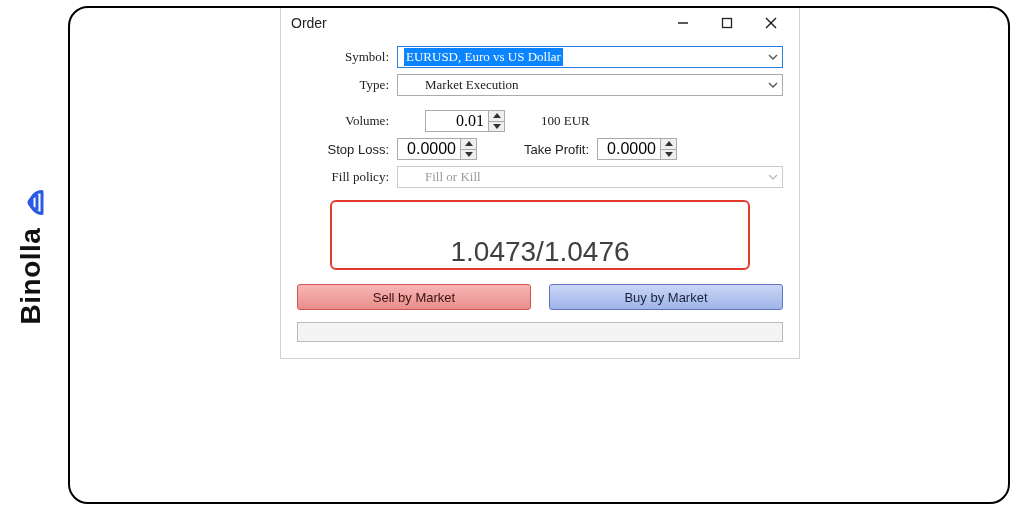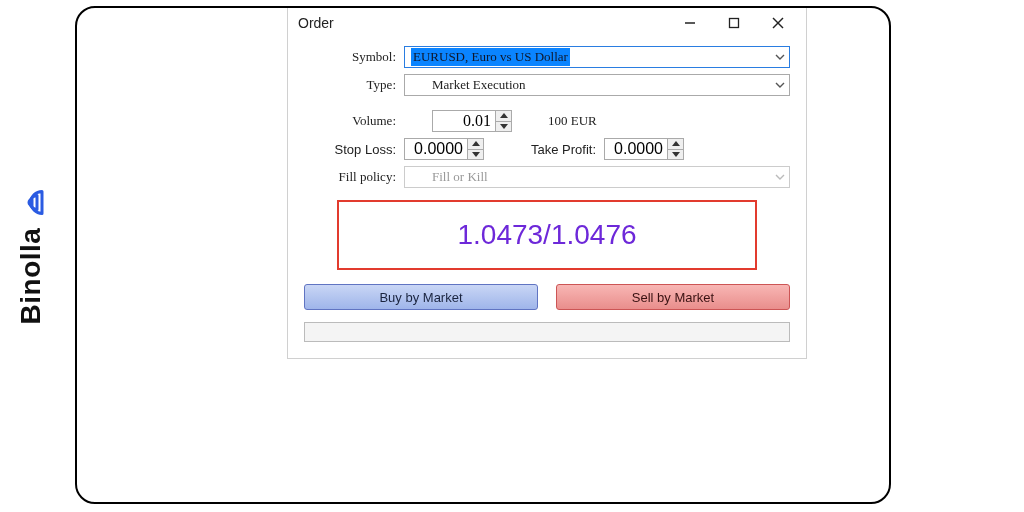--- a/index.html
+++ b/index.html
@@ -9,23 +9,23 @@
     font-size: 13px;
     color: #222;
     background: #fff;
     width: 1024px;
     height: 512px;
     position: relative;
     overflow: hidden;
   }
   .frame {
     position: absolute;
-    left: 75px;
+    left: 68px;
     top: 6px;
-    width: 816px;
+    width: 942px;
     height: 498px;
     border: 2px solid #000;
     border-radius: 20px;
     overflow: hidden;
     background: #fff;
   }
   .brand-sidebar {
     position: absolute;
     left: 15px;
     top: 50%;
@@ -104,21 +104,21 @@
   }
   .dropdown.disabled { color:#999; border-color:#ccc; }
   .dropdown .caret, .combo .caret {
     position:absolute; right:4px; top:50%; transform:translateY(-50%);
   }
   .dropdown.selected {
     border-color:#2A7DE1;
   }
   .sel-highlight {
     background:#0a84ff;
-    color:#0f172a;
+    color:#ffffff;
     padding:1px 2px;
   }
   .dd-symbol { flex:1; }
   .dd-type   { flex:1;padding-left:27px; }
 
   .spin {
     display:flex;
     border:1px solid #aaa;
     height:22px;
     background:#fff;
@@ -162,26 +162,26 @@
     padding:2px 4px;
     font-family:inherit;
     font-size:13px;
   }
 
   .quote-box {
     margin: 12px auto 14px auto;
     width: 420px;
     height: 70px;
     border: 2px solid #e23b2e;
-    border-radius: 0;
-    display:flex;
-    align-items:center;
+    border-radius: 6px;
+    display:flex;
+    align-items:flex-end;
     justify-content:center;
     font-size: 28px;
-    color:#6d28d9;
+    color:#404040;
   }
 
   .btnrow {
     display:flex;
     gap: 18px;
     justify-content:center;
   }
   .big-btn {
     flex:1;
     height:26px;
@@ -344,22 +344,22 @@
       </div>
 
 
       <div class="quote-box">
         <span>1.0473</span>
         <span> / </span>
         <span>1.0476</span>
       </div>
 
       <div class="btnrow">
+        <div class="big-btn sell-btn">Sell by Market</div>
         <div class="big-btn buy-btn">Buy by Market</div>
-        <div class="big-btn sell-btn">Sell by Market</div>
       </div>
 
       <div class="status-bar"></div>
 
     </div>
   </div>
 
 </div>
 
 </body></html>

